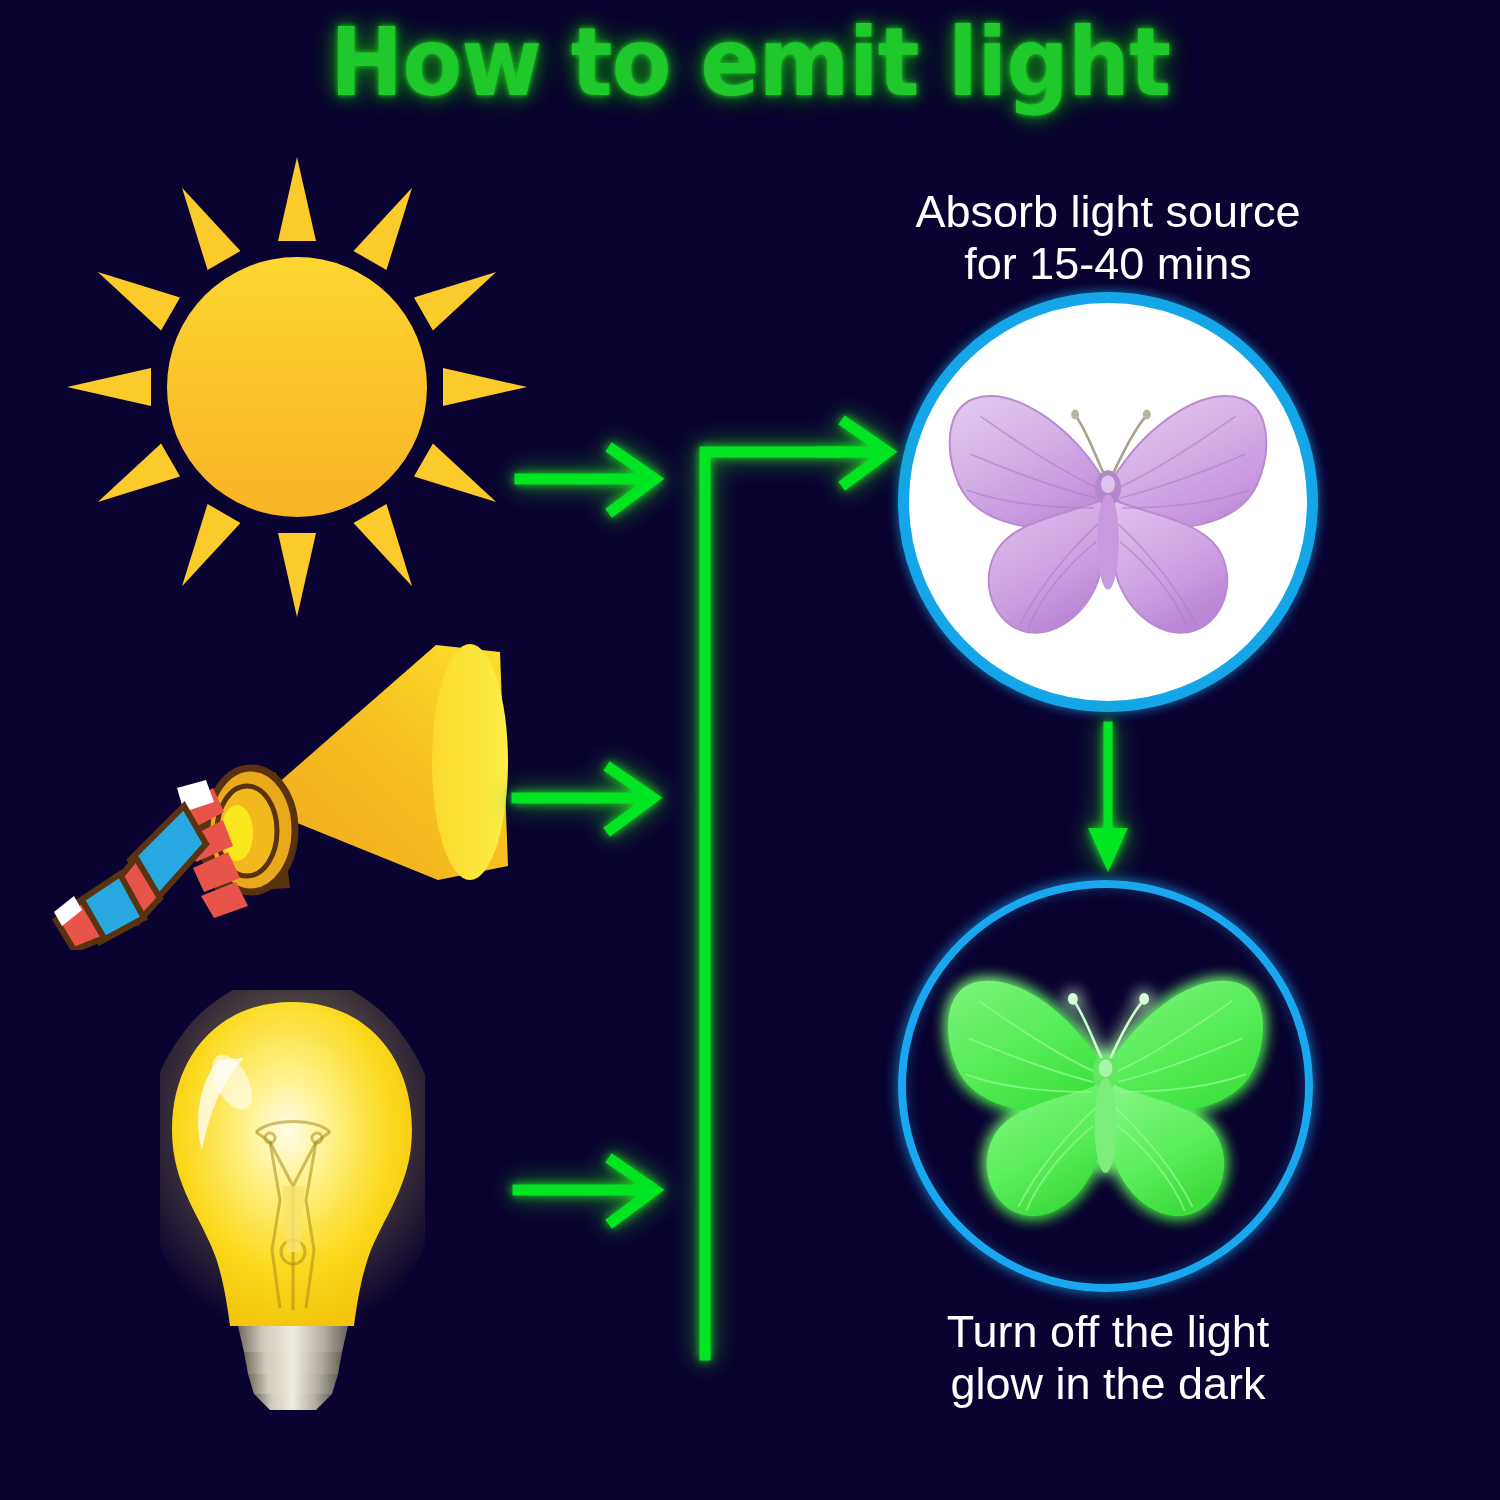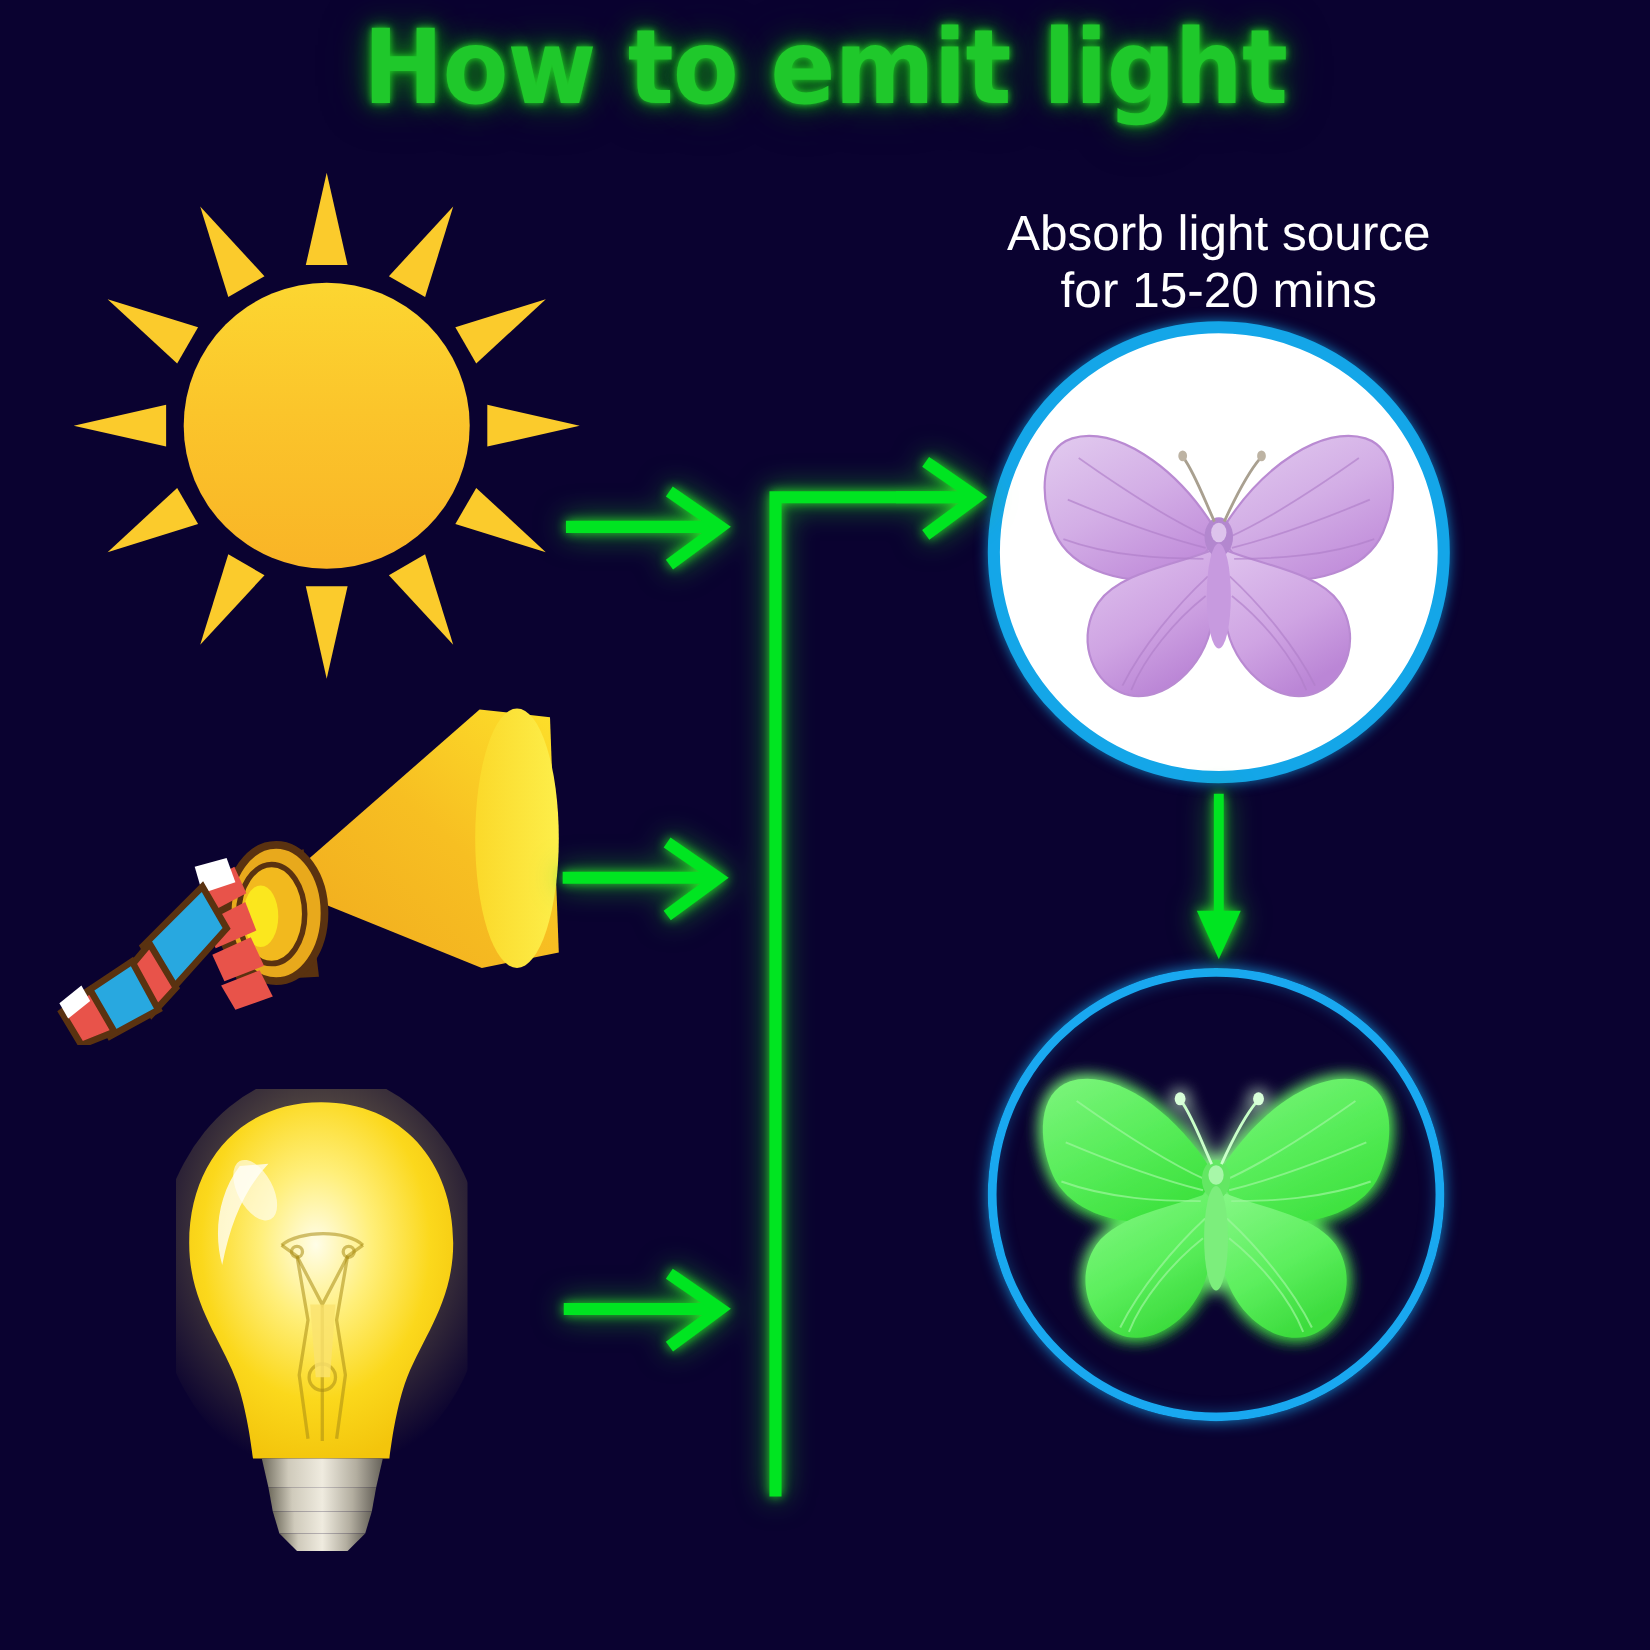--- a/index.html
+++ b/index.html
@@ -101,22 +101,24 @@
   #arrows{position:absolute;left:0;top:0;width:1500px;height:1500px;pointer-events:none;}
 </style>
 </head>
 <body style="background: rgb(10, 2, 48);">
 
 <div id="stage" style="background: rgb(10, 2, 48);">
 
   <div class="title">How to emit light</div>
 
   <div class="caption" id="cap-absorb">Absorb light source
-for 15-20 mins</div>
-
+for 15-40 mins</div>
+
+  <div class="caption" id="cap-glow">Turn off the light
+glow in the dark</div>
 
   <div id="sun">
     <div class="disc"></div>
     <div class="ray" style="transform:rotate(0deg)">
         <i></i>
       </div>
     <div class="ray" style="transform:rotate(30deg)">
         <i></i>
       </div>
     <div class="ray" style="transform:rotate(60deg)">

